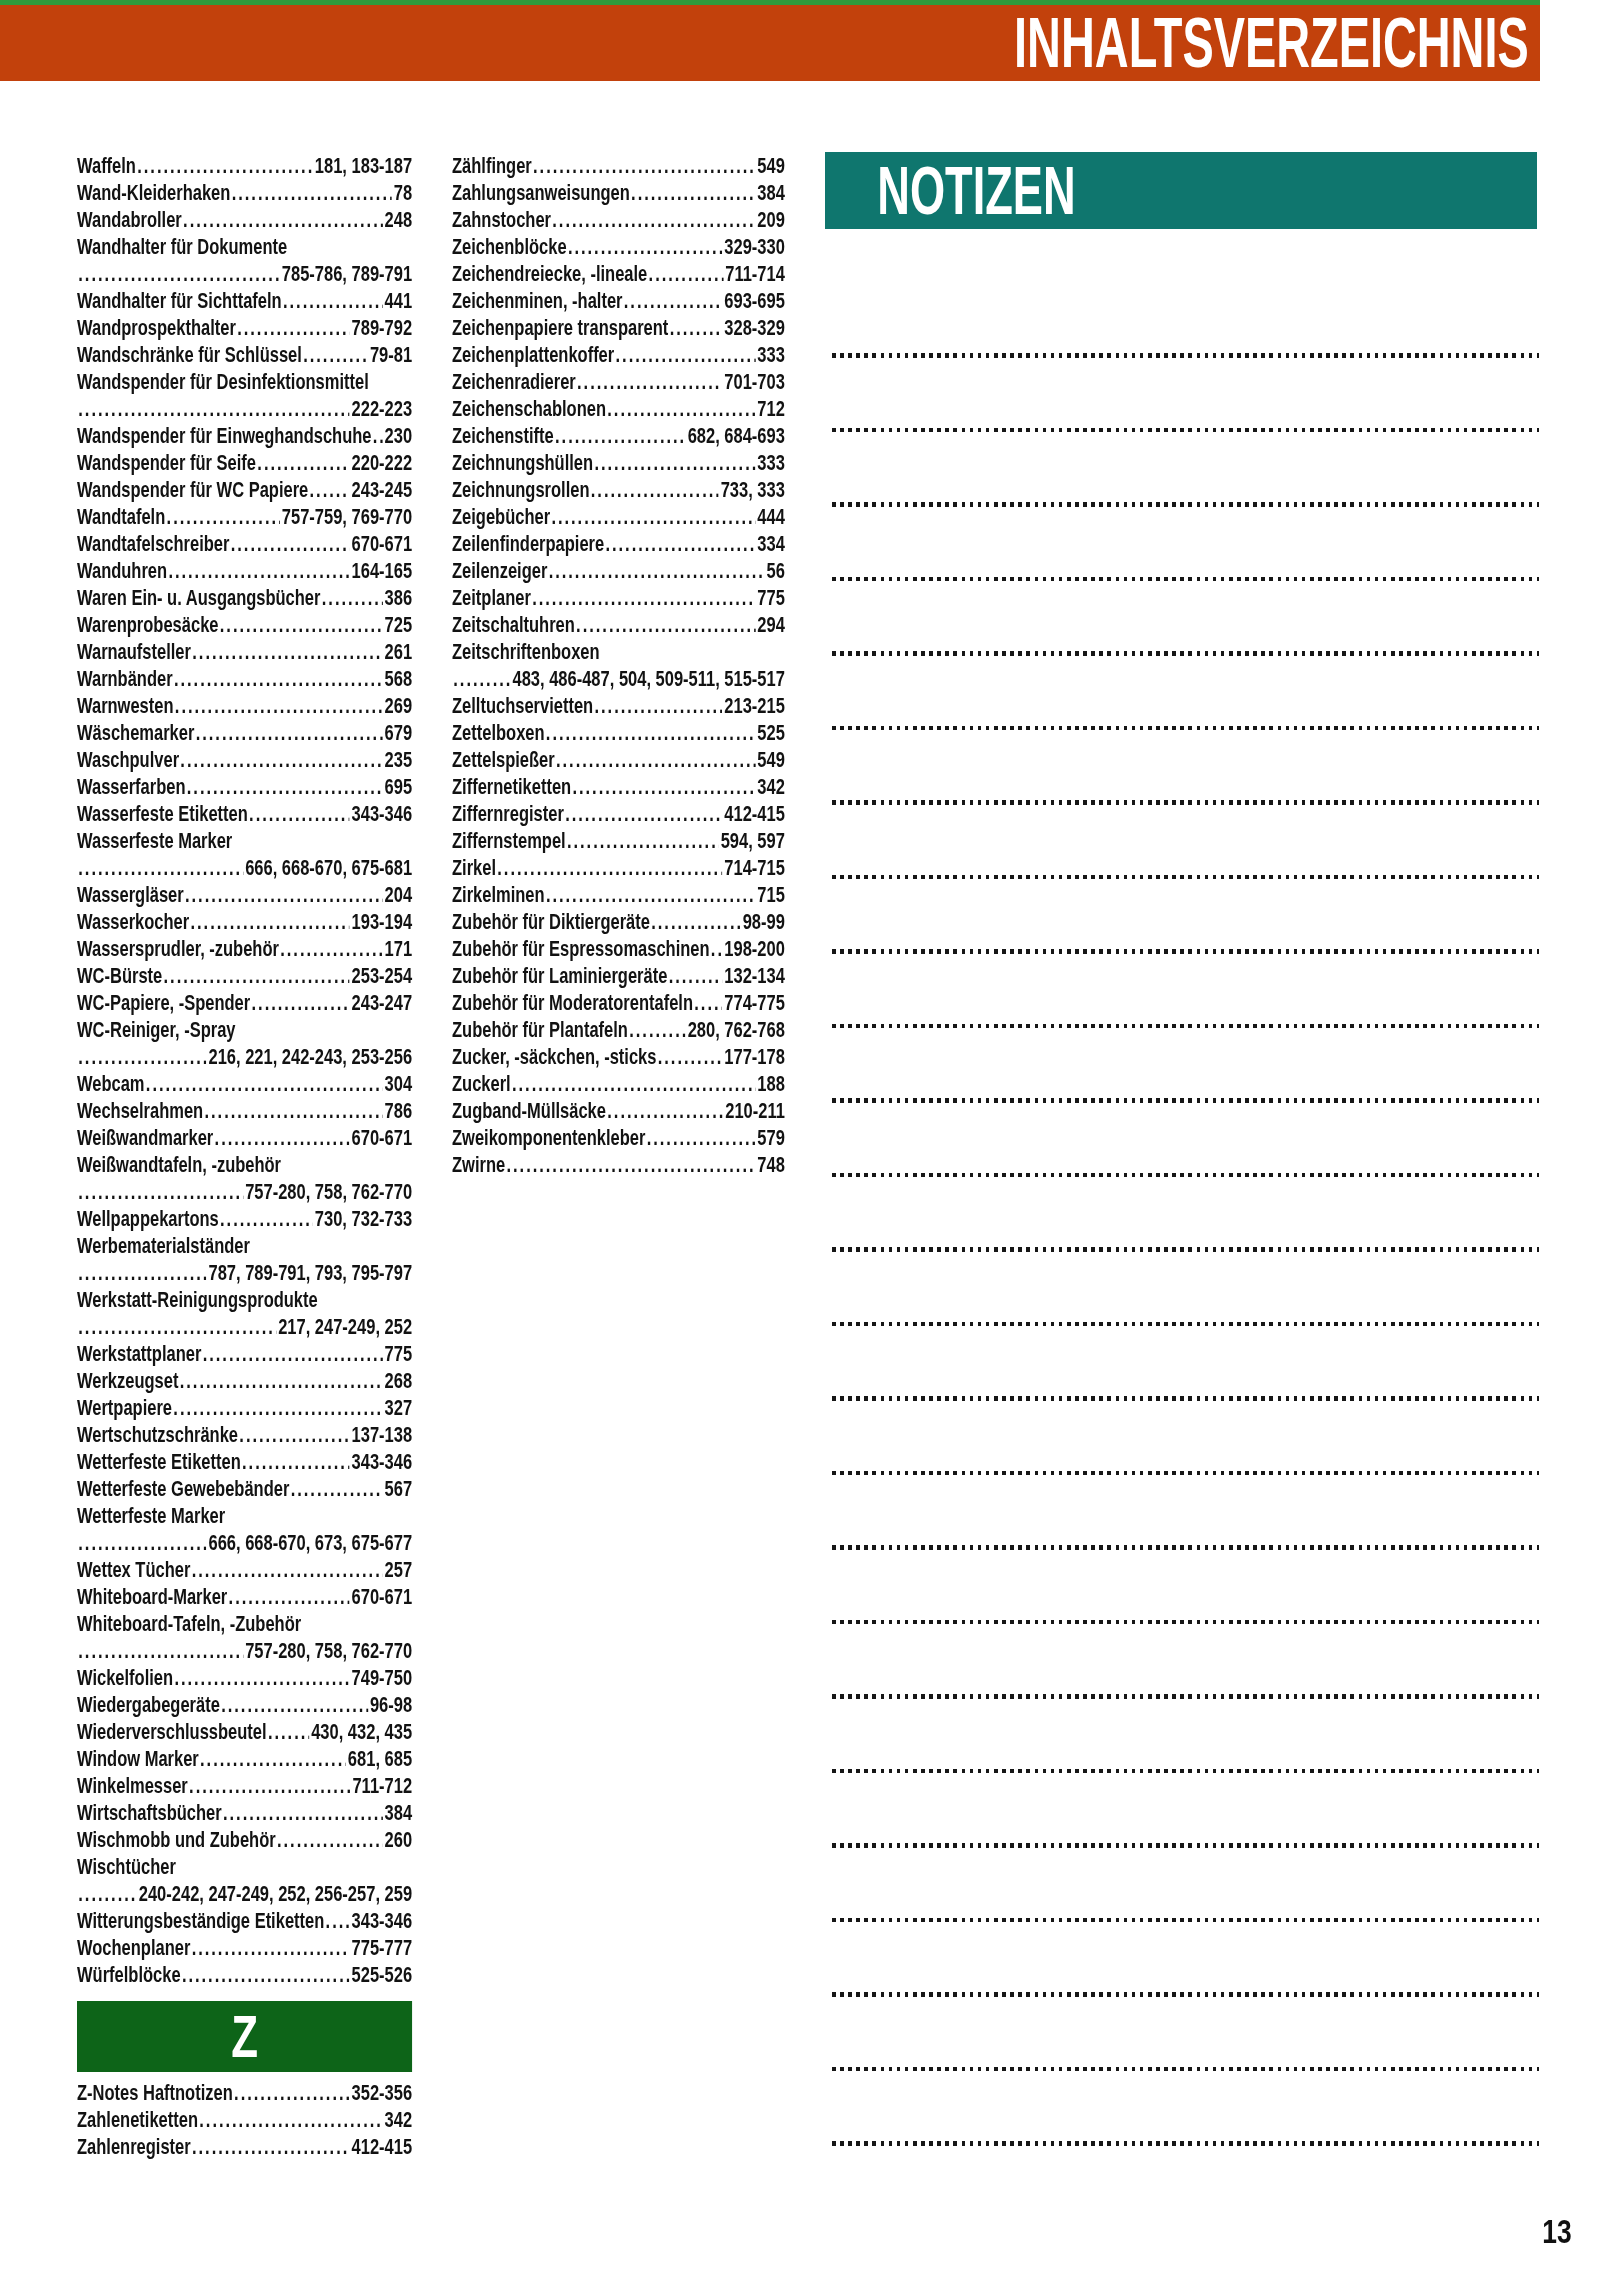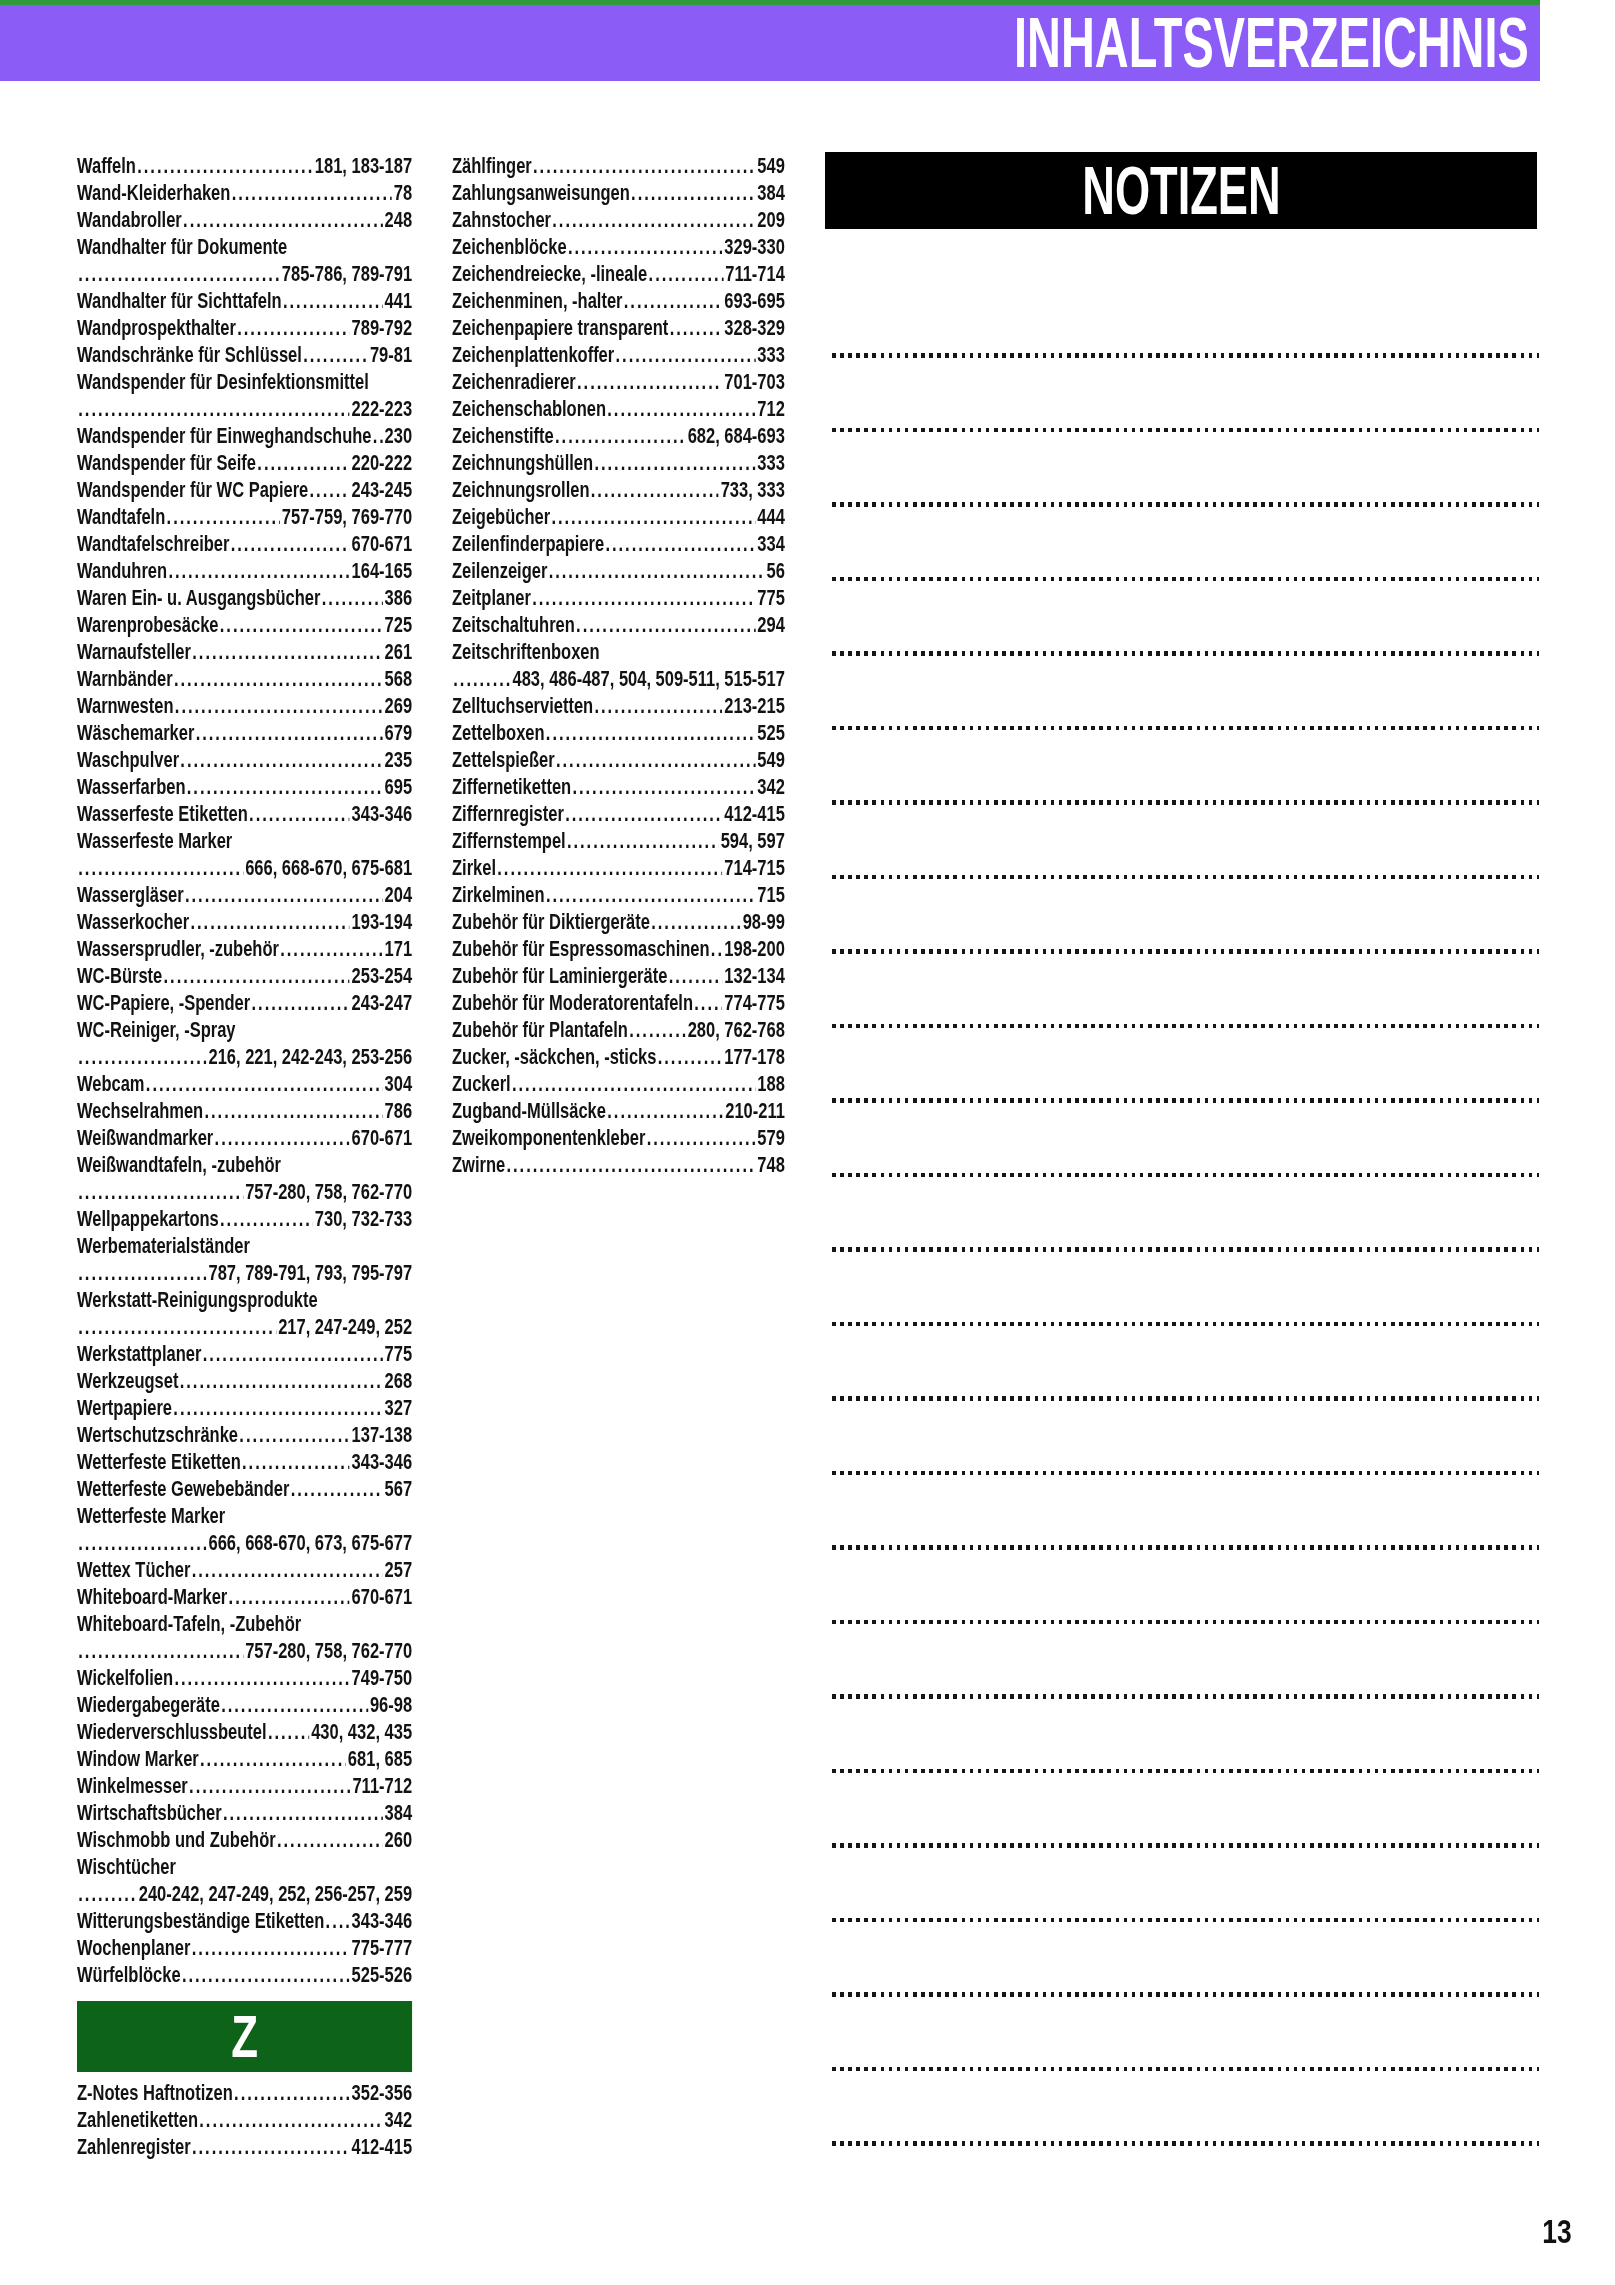--- a/index.html
+++ b/index.html
@@ -1,21 +1,21 @@
 <!DOCTYPE html>
 <html lang="de" style="font-size:14.5px"><head>
 <meta charset="utf-8">
 <title>Inhaltsverzeichnis</title>
 <style>
   html,body{margin:0;padding:0;background:#ffffff;}
   body{font-family:"Liberation Sans","DejaVu Sans",sans-serif;}
   .sheet{position:relative;width:1616px;height:2285px;background:#ffffff;overflow:hidden;}
 
   
-  .topbar{position:absolute;left:0;top:0;width:1540px;height:81px;background:#8b5cf6;
+  .topbar{position:absolute;left:0;top:0;width:1540px;height:81px;background:#c2410c;
           border-top:5.4px solid #2f9a3c;box-sizing:border-box;padding-left:40px;}
   .topbar h1{position:absolute;right:11px;top:0;height:76px;line-height:76px;margin:0;
              color:#ffffff;font-size:71px;font-weight:700;letter-spacing:0;
              transform:scaleX(0.66);transform-origin:100% 50%;white-space:nowrap;}
 
   
   .col{position:absolute;top:152px;transform:scaleX(0.73);transform-origin:0 0;}
   .col-left{left:77px;width:459px;}
   .col-middle{left:452px;width:456px;}
 
@@ -27,22 +27,22 @@
                       letter-spacing:2.7px;padding-left:1.8px;}
   .entry .pages{flex:0 0 auto;padding-left:2.7px;}
 
   
   .band{margin-top:12.7px;height:71px;background:#0d6418;display:flex;
         align-items:center;justify-content:center;}
   .band span{color:#ffffff;font-size:60px;font-weight:700;line-height:71px;}
   .z-list{margin-top:7.2px;}
 
   
-  .notes-box{position:absolute;left:825px;top:152px;width:712px;height:77px;background:#000000;
-             display:flex;align-items:center;justify-content:center;}
+  .notes-box{position:absolute;left:825px;top:152px;width:712px;height:77px;background:#0f766e;
+             display:flex;align-items:center;}
   .notes-box span{color:#ffffff;font-size:69px;font-weight:700;line-height:77px;white-space:nowrap;
                   transform:scaleX(0.655);transform-origin:50% 50%;}
   .note-lines{position:absolute;left:832px;top:353px;width:707px;}
   .note-line{height:4.5px;margin-bottom:70px;
              background:repeating-linear-gradient(90deg,#161616 0 3.6px,transparent 3.6px 8.1px);}
 
   
   .page-num{position:absolute;right:44px;top:2213px;font-size:33px;font-weight:700;color:#111;
             transform:scaleX(0.8);transform-origin:100% 50%;}
 </style>

